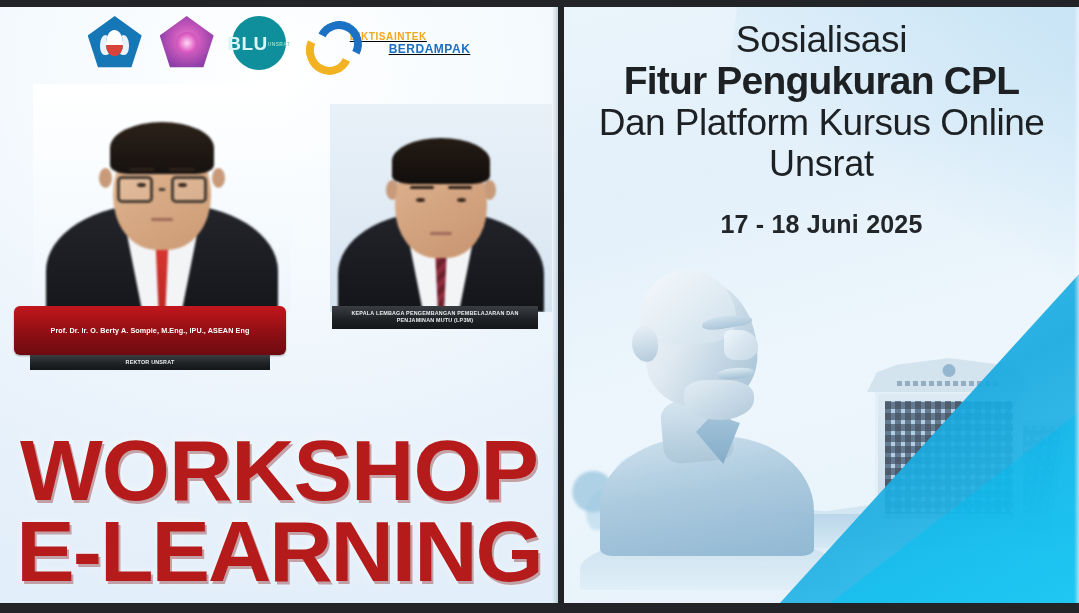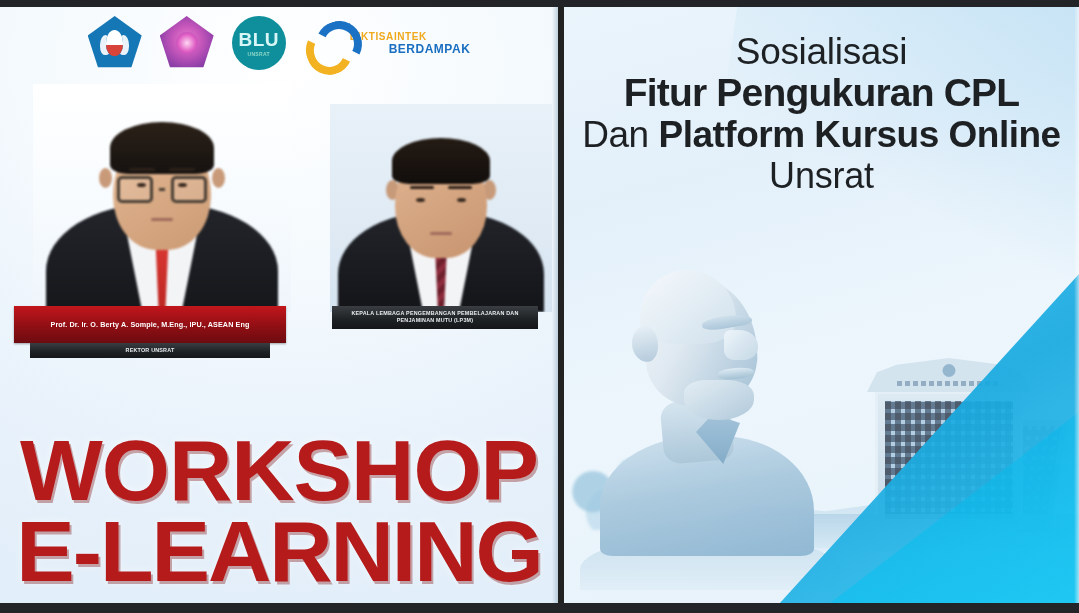--- a/index.html
+++ b/index.html
@@ -55,27 +55,27 @@
     filter:blur(.5px);
     display:flex;align-items:center;justify-content:center;
   }
   .logo-unsrat i{
     width:22px;height:22px;border-radius:50%;
     background:radial-gradient(circle,#ffd6f2 0%,#e05fc4 55%,#9a3fae 100%);
   }
   .logo-blu{
     width:54px;height:54px;border-radius:50%;
     background:#0e8f9b;
-    display:flex;flex-direction:column;align-items:center;justify-content:center;
+    display:flex;flex-direction:row;align-items:center;justify-content:center;
     filter:blur(.3px);
   }
   .logo-blu .b1{font:700 19px "Liberation Sans",sans-serif;color:#d9f6f7;letter-spacing:.5px;line-height:1;}
   .logo-blu .b2{font:700 5px "Liberation Sans",sans-serif;color:#8fd8c7;letter-spacing:.3px;margin-top:2px;}
 
-  .logo-dikti{display:flex;align-items:center;}
+  .logo-dikti{display:flex;align-items:center;text-decoration:underline;}
   .dikti-mark{
     position:relative;width:46px;height:44px;filter:blur(.3px);
   }
   .dikti-mark .sw1{
     position:absolute;left:2px;top:6px;width:30px;height:32px;
     border:8px solid #f2b221;border-radius:50%;
     border-right-color:transparent;border-top-color:transparent;
     transform:rotate(-20deg);
   }
   .dikti-mark .sw2{
@@ -131,22 +131,22 @@
   .mouth{position:absolute;left:50%;transform:translateX(-50%);width:22px;height:3px;border-radius:3px;background:#a06a5c;}
   .blurwrap{filter:blur(1.1px);position:absolute;inset:0;}
 
   
   .plate{position:absolute;z-index:20;}
   .plate .red{
     background:linear-gradient(#c2161c 0%,#8f0f14 55%,#6d0b10 100%);
     color:#fff;text-align:center;
     font:700 7.2px "Liberation Sans",sans-serif;
     letter-spacing:.1px;
-    padding:14px 6px;
-    border-radius:0;
+    padding:20px 6px;
+    border-radius:6px;
     box-shadow:0 1px 2px rgba(0,0,0,.35);
     white-space:nowrap;overflow:hidden;
   }
   .plate .dark{
     background:linear-gradient(#3a3d41 0%,#1e2124 60%,#141618 100%);
     color:#e9ecef;text-align:center;
     font:700 5.4px "Liberation Sans",sans-serif;
     letter-spacing:.2px;
     padding:4px 6px;
     line-height:1.35;
@@ -319,32 +319,31 @@
   }
 
   
   .headline{
     position:absolute;left:0;top:14px;width:100%;text-align:center;
     color:#1d2124;z-index:10;
   }
   .headline .h-light{
     font:400 37px/1.08 "Liberation Sans",sans-serif;
     letter-spacing:-.3px;
-    margin-top:12px;
   }
   .headline .h-bold{
     font:700 39px/1.08 "Liberation Sans",sans-serif;
     letter-spacing:-.8px;
     text-align:center;
   }
   .headline .h-mixed{
     font:400 37px/1.12 "Liberation Sans",sans-serif;
     letter-spacing:-.5px;white-space:nowrap;
   }
-  .headline .h-mixed b{font-weight:700;}
+  .headline .h-mixed b{font-weight:400;}
   .headline .h-sub{
     font:400 36px/1.12 "Liberation Sans",sans-serif;
     letter-spacing:-.2px;
   }
   .headline .h-date{
     margin-top:28px;
     font:700 25px/1 "Liberation Sans",sans-serif;
     letter-spacing:.2px;color:#222629;
   }
 
@@ -489,20 +488,21 @@
     </div>
 
     <div class="wedge"></div>
     <div class="wedge2"></div>
 
     <div class="headline">
       <div class="h-light">Sosialisasi</div>
       <div class="h-bold">Fitur Pengukuran CPL</div>
       <div class="h-mixed"><span>Dan </span><b>Platform Kursus Online</b></div>
       <div class="h-sub">Unsrat</div>
+      <div class="h-date">17 - 18 Juni 2025</div>
     </div>
 
     <div class="right-edge"></div>
   </div>
 
   <div class="band bottom"></div>
 
 </div>
 
 </body></html>

